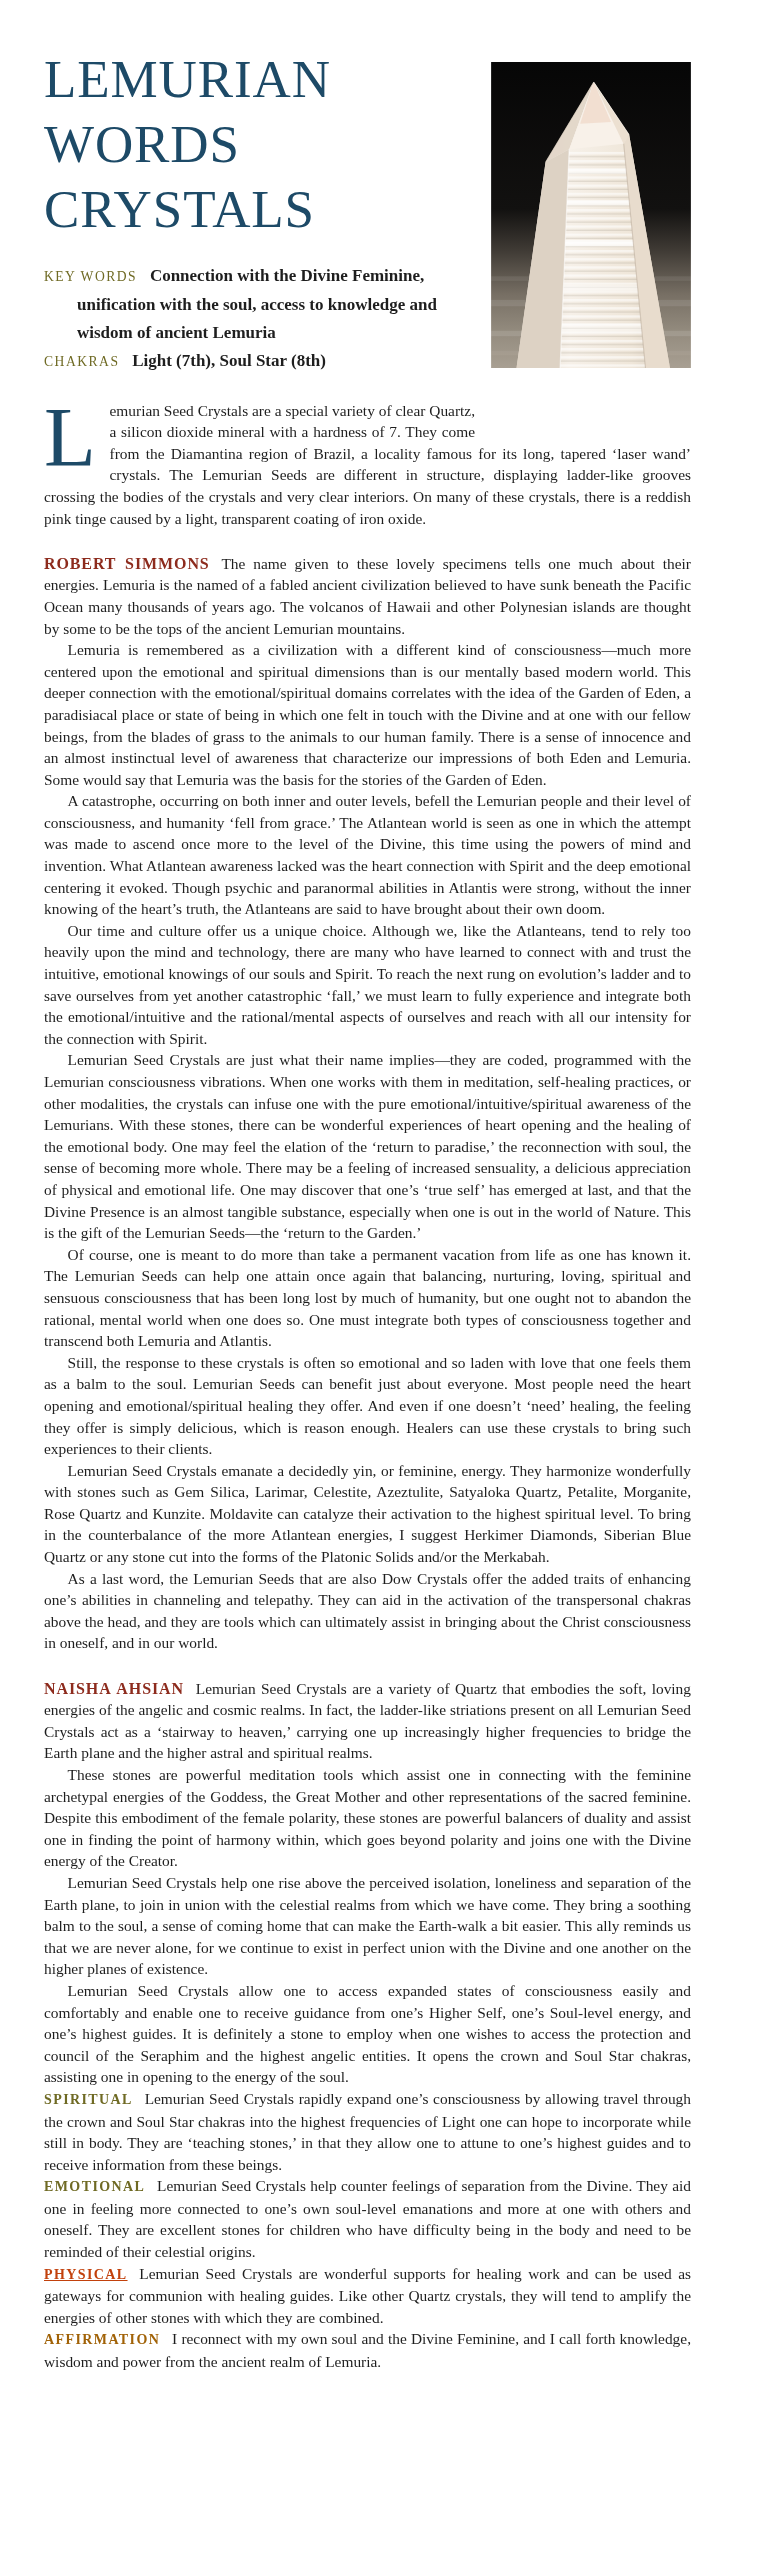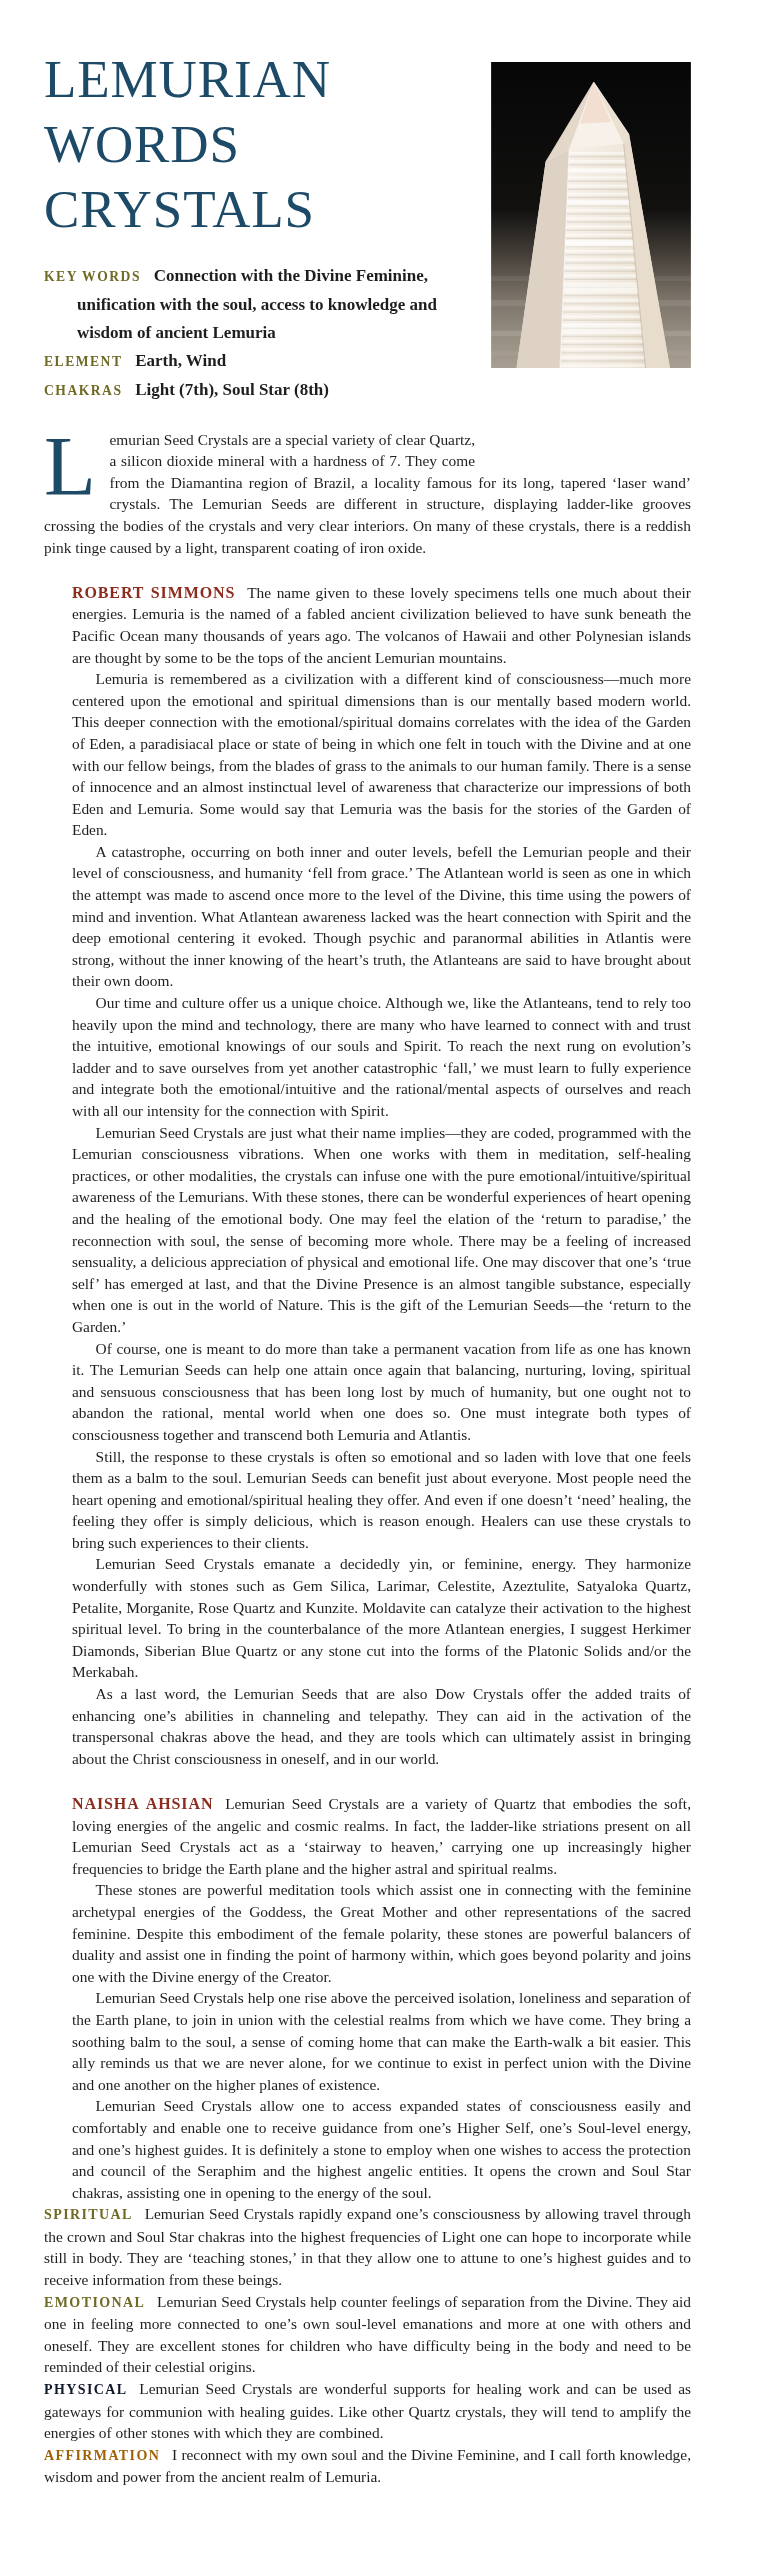--- a/index.html
+++ b/index.html
@@ -18,31 +18,31 @@
   h1.title{
     margin:0 0 20px 0; font-weight:400; color:var(--navy);
     font-size:53px; line-height:65px; letter-spacing:0.9px;
   }
   .attrs{margin:0 0 23.6px 0;}
   .attr-entry{
     font-size:17px; font-weight:700; line-height:28px; color:var(--ink);
     padding-left:33px; text-indent:-33px;
   }
   .attr-label{
-    font-size:13.6px; font-weight:700; letter-spacing:1.5px; color:var(--olive);
+    font-size:13.6px; font-weight:400; letter-spacing:1.5px; color:var(--olive);
     margin-right:12.7px;
   }
   .intro{ margin:0 0 23.6px 0; font-size:15.4px; line-height:21.6px; text-align:justify; }
   .dropcap{
     float:left; font-size:85px; line-height:69px; height:69px;
     margin:3.6px 13.6px 0 0; color:var(--navy);
   }
   .intro-wrap-spacer{ float:right; clear:right; width:216px; height:22px; }
   .section{margin:0;}
-  .section.gapped{margin-top:23.6px;margin-left:28px;}
+  .section.gapped{margin-top:23.6px;}
   .para{ margin:0; font-size:15.4px; line-height:21.6px; text-align:justify; }
   .para.indent{ text-indent:23.6px; }
   .sec-label{ font-weight:700; margin-right:11.8px; }
   .section.author .sec-label{ font-size:16px; letter-spacing:0.9px; }
   .section.aspect .sec-label{ font-size:14px; letter-spacing:1.4px; }
 </style>
 </head>
 <body>
 
 <div class="page">
@@ -96,21 +96,20 @@
       <polyline points="146,90 170,337" fill="none" stroke="#b9ac9b" stroke-width="1.2" opacity="0.55"></polyline>
       <polyline points="113,22 60,110" fill="none" stroke="#cfc2b2" stroke-width="1" opacity="0.6"></polyline>
       <polyline points="113,22 152,80" fill="none" stroke="#fdf8f1" stroke-width="1" opacity="0.7"></polyline>
     </svg>
   </figure>
 
   <h1 class="title"><span>LEMURIAN</span><br><span>WORDS CRYSTALS</span></h1>
 
   <div class="attrs" id="attrs">
       <div class="attr-entry"><span class="attr-label">KEY WORDS</span><span class="attr-value">Connection with the Divine Feminine, unification with the soul, access to knowledge and wisdom of ancient Lemuria</span></div>
-      <div class="attr-entry"><span class="attr-label">ELEMENT</span><span class="attr-value">Earth, Wind</span></div>
       <div class="attr-entry"><span class="attr-label">CHAKRAS</span><span class="attr-value">Light (7th), Soul Star (8th)</span></div>
     </div>
 
   <p class="intro"><span class="dropcap">L</span><span class="intro-wrap-spacer"></span><span>emurian Seed Crystals are a special variety of clear Quartz, a silicon dioxide mineral with a hardness of 7. They come from the Diamantina region of Brazil, a locality famous for its long, tapered ‘laser wand’ crystals. The Lemurian Seeds are different in structure, displaying ladder-like grooves crossing the bodies of the crystals and very clear interiors. On many of these crystals, there is a reddish pink tinge caused by a light, transparent coating of iron oxide.</span></p>
 
   <div id="sections">
       <section class="section author gapped">
         <p class="para"><span class="sec-label" style="color: rgb(141, 43, 29);">ROBERT SIMMONS</span><span>The name given to these lovely specimens tells one much about their energies. Lemuria is the named of a fabled ancient civilization believed to have sunk beneath the Pacific Ocean many thousands of years ago. The volcanos of Hawaii and other Polynesian islands are thought by some to be the tops of the ancient Lemurian mountains.</span></p>
         <p class="para indent"><span>Lemuria is remembered as a civilization with a different kind of consciousness—much more centered upon the emotional and spiritual dimensions than is our mentally based modern world. This deeper connection with the emotional/spiritual domains correlates with the idea of the Garden of Eden, a paradisiacal place or state of being in which one felt in touch with the Divine and at one with our fellow beings, from the blades of grass to the animals to our human family. There is a sense of innocence and an almost instinctual level of awareness that characterize our impressions of both Eden and Lemuria. Some would say that Lemuria was the basis for the stories of the Garden of Eden.</span></p>
         <p class="para indent"><span>A catastrophe, occurring on both inner and outer levels, befell the Lemurian people and their level of consciousness, and humanity ‘fell from grace.’ The Atlantean world is seen as one in which the attempt was made to ascend once more to the level of the Divine, this time using the powers of mind and invention. What Atlantean awareness lacked was the heart connection with Spirit and the deep emotional centering it evoked. Though psychic and paranormal abilities in Atlantis were strong, without the inner knowing of the heart’s truth, the Atlanteans are said to have brought about their own doom.</span></p>
@@ -127,21 +126,21 @@
         <p class="para indent"><span>Lemurian Seed Crystals help one rise above the perceived isolation, loneliness and separation of the Earth plane, to join in union with the celestial realms from which we have come. They bring a soothing balm to the soul, a sense of coming home that can make the Earth-walk a bit easier. This ally reminds us that we are never alone, for we continue to exist in perfect union with the Divine and one another on the higher planes of existence.</span></p>
         <p class="para indent"><span>Lemurian Seed Crystals allow one to access expanded states of consciousness easily and comfortably and enable one to receive guidance from one’s Higher Self, one’s Soul-level energy, and one’s highest guides. It is definitely a stone to employ when one wishes to access the protection and council of the Seraphim and the highest angelic entities. It opens the crown and Soul Star chakras, assisting one in opening to the energy of the soul.</span></p>
       </section>
       <section class="section aspect">
         <p class="para"><span class="sec-label" style="color: rgb(111, 106, 36);">SPIRITUAL</span><span>Lemurian Seed Crystals rapidly expand one’s consciousness by allowing travel through the crown and Soul Star chakras into the highest frequencies of Light one can hope to incorporate while still in body. They are ‘teaching stones,’ in that they allow one to attune to one’s highest guides and to receive information from these beings.</span></p>
       </section>
       <section class="section aspect">
         <p class="para"><span class="sec-label" style="color: rgb(111, 106, 36);">EMOTIONAL</span><span>Lemurian Seed Crystals help counter feelings of separation from the Divine. They aid one in feeling more connected to one’s own soul-level emanations and more at one with others and oneself. They are excellent stones for children who have difficulty being in the body and need to be reminded of their celestial origins.</span></p>
       </section>
       <section class="section aspect">
-        <p class="para"><span class="sec-label" style="color: #0f172a;">PHYSICAL</span><span>Lemurian Seed Crystals are wonderful supports for healing work and can be used as gateways for communion with healing guides. Like other Quartz crystals, they will tend to amplify the energies of other stones with which they are combined.</span></p>
+        <p class="para"><span class="sec-label" style="color: #c2410c; text-decoration: underline;">PHYSICAL</span><span>Lemurian Seed Crystals are wonderful supports for healing work and can be used as gateways for communion with healing guides. Like other Quartz crystals, they will tend to amplify the energies of other stones with which they are combined.</span></p>
       </section>
       <section class="section aspect">
         <p class="para"><span class="sec-label" style="color: #a16207;">AFFIRMATION</span><span>I reconnect with my own soul and the Divine Feminine, and I call forth knowledge, wisdom and power from the ancient realm of Lemuria.</span></p>
       </section>
     </div>
 
 </div>
 
 
 </body></html>

